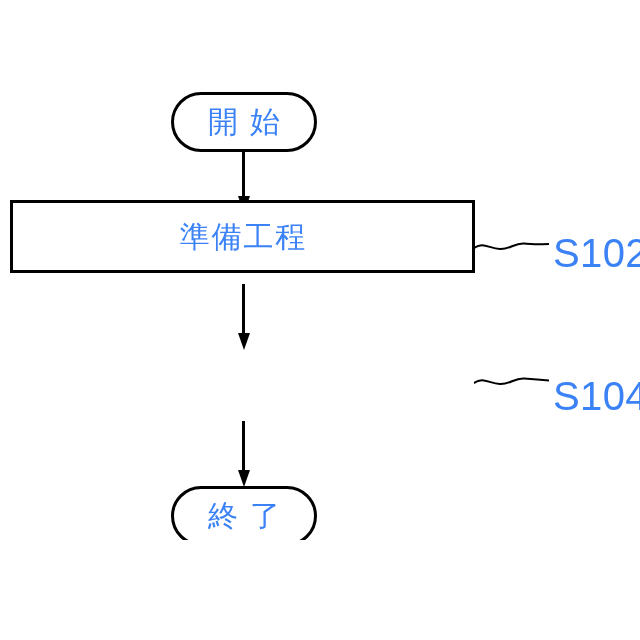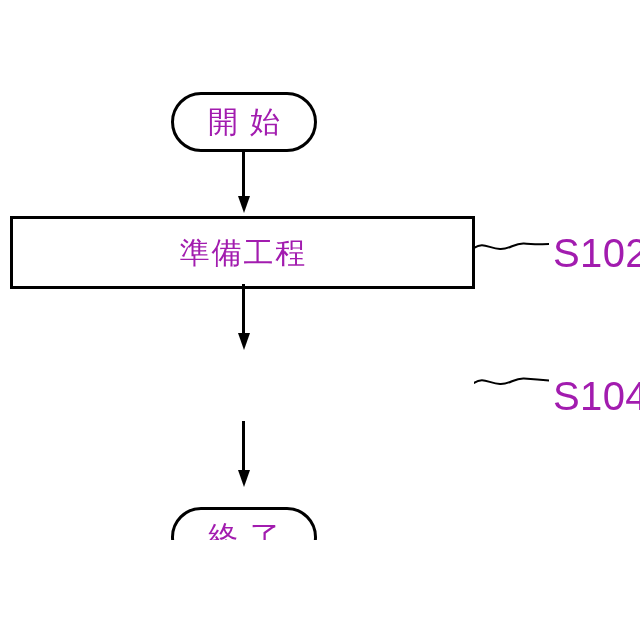--- a/index.html
+++ b/index.html
@@ -7,45 +7,45 @@
     padding: 0;
     background: #ffffff;
   }
   .stage {
     position: relative;
     width: 640px;
     height: 540px;
     background: #ffffff;
     overflow: hidden;
     font-family: "Liberation Sans", "DejaVu Sans", sans-serif;
-    color: #a21caf;
+    color: #3b82f6;
   }
   .node {
     position: absolute;
     box-sizing: border-box;
     border: 3px solid #000000;
     background: #ffffff;
     display: flex;
     align-items: center;
     justify-content: center;
   }
   .terminator {
     left: 171px;
     width: 146px;
     height: 60px;
     border-radius: 30px;
   }
   .terminator.start { top: 92px; }
-  .terminator.end   { top: 507px; }
+  .terminator.end   { top: 486px; }
   .process {
     left: 10px;
     width: 465px;
     height: 73px;
   }
-  .process.step1 { top: 216px; }
+  .process.step1 { top: 200px; }
   .process.step2 { top: 349px; }
   .node-label {
     font-size: 30px;
     line-height: 1;
     white-space: nowrap;
   }
   .terminator .node-label {
     letter-spacing: 0.40em;
     padding-left: 0.40em; 
   }

